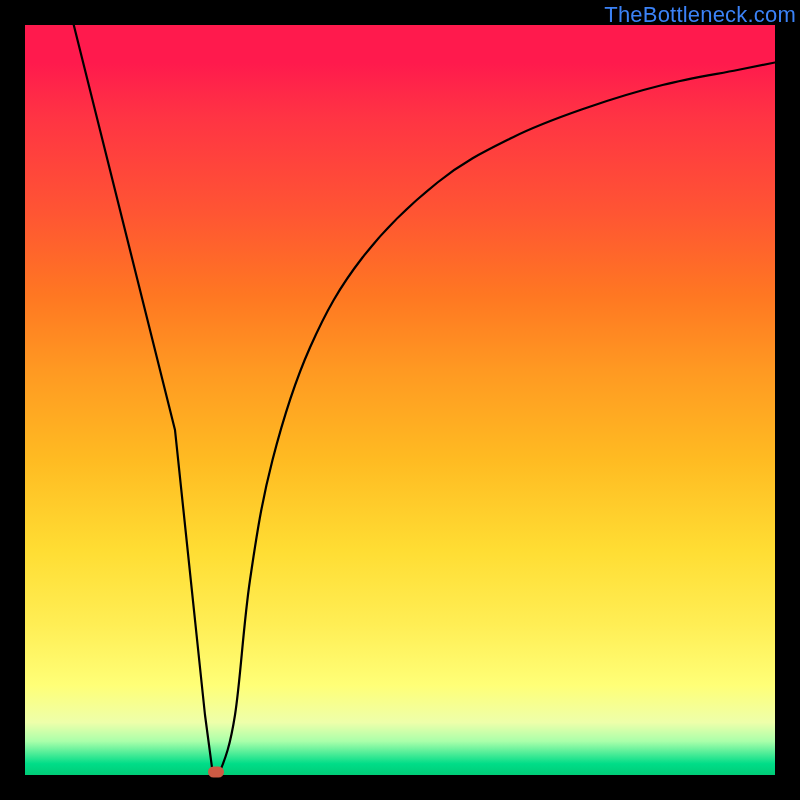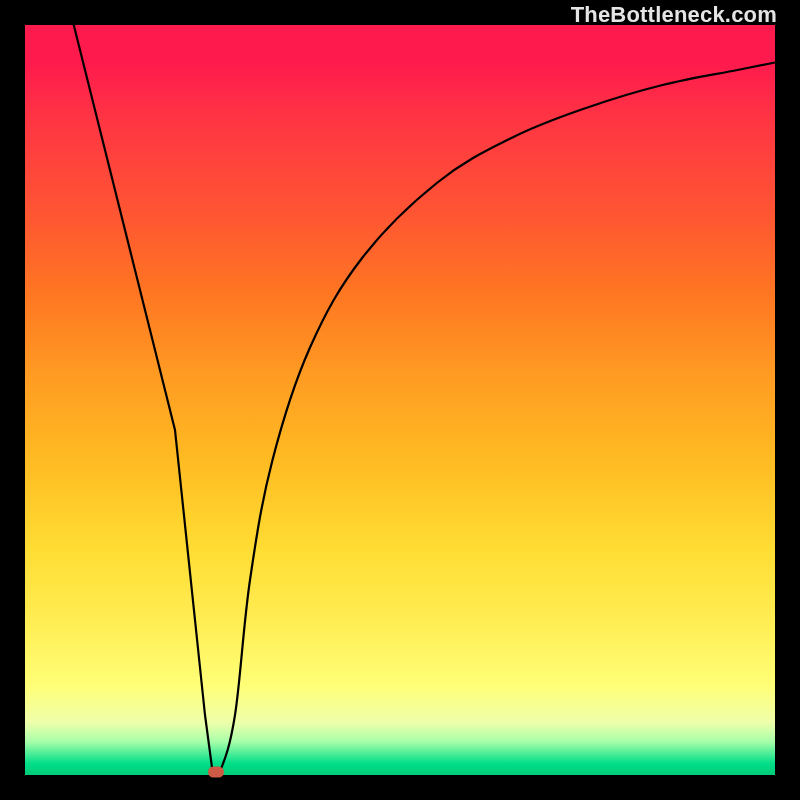--- a/index.html
+++ b/index.html
@@ -38,25 +38,25 @@
       #eeffaa 93%,
       #aaffaa 95.5%,
       #55ee99 97%,
       #00dd88 98.5%,
       #00cc77 100%
     );
   }
   .watermark {
     position: absolute;
     top: 2px;
-    right: 23px;
+    right: 4px;
     font-family: Arial, Helvetica, sans-serif;
     font-size: 22px;
-    color: #e5e5e5;
-    font-weight: 700;
+    color: #3b82f6;
+    font-weight: 400;
     letter-spacing: 0.2px;
   }
   svg.curve {
     position: absolute;
     left: 25px;
     top: 25px;
     width: 750px;
     height: 750px;
   }
   .marker {

